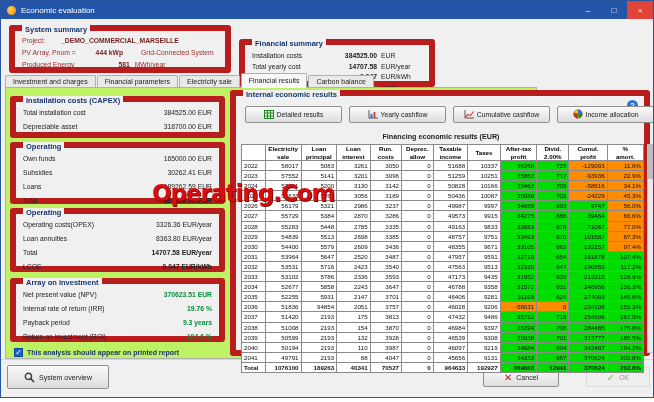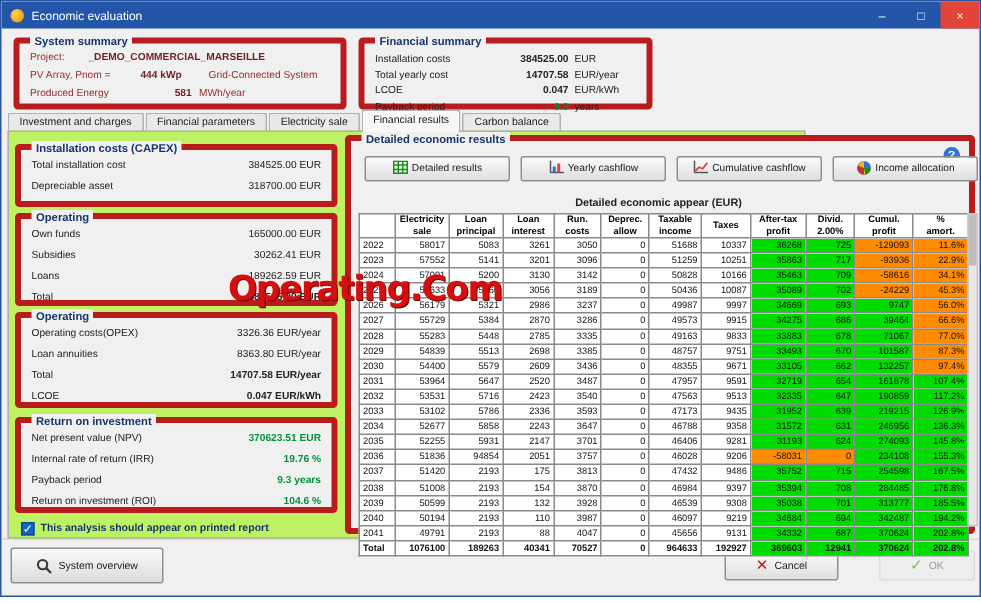--- a/index.html
+++ b/index.html
@@ -6,21 +6,21 @@
   *{box-sizing:border-box;}
   .win{position:relative;width:654px;height:398px;border:1px solid #2a55a0;background:#f0f0f0;overflow:hidden;}
   
   .titlebar{position:absolute;left:0;top:0;width:100%;height:18px;background:#2356a8;display:flex;align-items:center;}
   .app-icon{width:9px;height:9px;border-radius:50%;background:radial-gradient(circle at 35% 35%,#ffd34d,#f08a00);margin:0 5px 0 6px;}
   .wtitle{color:#ffffff;font-size:8px;flex:1;white-space:nowrap;}
   .winbtn{width:26px;height:18px;color:#fff;font-size:8px;display:flex;align-items:center;justify-content:center;cursor:default;}
   .winbtn.close{background:#e2443a;}
   
   .wbody{position:absolute;left:0;top:18px;width:652px;height:378px;}
-  .groupbox{position:absolute;border:4px solid #b91c1c;border-radius:3px;background:#f0f0f0;}
+  .groupbox{position:absolute;border:6px solid #b91c1c;border-radius:3px;background:#f0f0f0;}
   .gtitle{position:absolute;top:-6px;left:7px;background:#f0f0f0;padding:0 3px;font-size:7.5px;font-weight:bold;color:#16356e;white-space:nowrap;}
   
   .srow{position:absolute;left:7px;right:5px;font-size:6.8px;color:#9a2d2d;white-space:nowrap;}
   .srow b{color:#701f1f;}
   
   .frow{position:absolute;left:7px;right:4px;display:flex;font-size:6.8px;color:#222;white-space:nowrap;}
   .frow .fl{flex:1;}
   .frow .fv{width:58px;text-align:right;font-weight:bold;}
   .frow .fu{width:48px;padding-left:4px;}
   .frow .fv.grn{color:#00913a;}
@@ -91,21 +91,21 @@
         <b style="margin-left:18px;">444 kWp</b>
         <span style="margin-left:16px;">Grid-Connected System</span>
       </div>
       <div class="srow" style="top:30px;">
         <span>Produced Energy</span>
         <b style="margin-left:42px;">581</b>
         <span style="margin-left:3px;">MWh/year</span>
       </div>
     </div>
 
-    <div class="groupbox" style="left:238px;top:6px;width:196px;height:48px;">
+    <div class="groupbox" style="left:238px;top:20px;width:196px;height:48px;">
       <span class="gtitle">Financial summary</span>
       <div id="fin-rows">
           <div class="frow" style="top: 7px;">
             <span class="fl">Installation costs</span>
             <span class="fv">384525.00</span>
             <span class="fu">EUR</span>
           </div>
           <div class="frow" style="top: 17.5px;">
             <span class="fl">Total yearly cost</span>
             <span class="fv">14707.58</span>
@@ -180,21 +180,21 @@
             <span class="ll">Total</span>
             <span class="lv">14707.58 EUR/year</span>
           </div>
           <div class="lrow bold" style="top: 49px;">
             <span class="ll">LCOE</span>
             <span class="lv">0.047 EUR/kWh</span>
           </div>
         </div>
 
       <div class="groupbox" id="g-roi" style="left:4px;top:190px;width:215px;height:64px;">
-        <span class="gtitle">Return on investment</span>
+        <span class="gtitle">Array on investment</span>
       <div class="lrow bold green" style="top: 7px;">
             <span class="ll">Net present value (NPV)</span>
             <span class="lv">370623.51 EUR</span>
           </div>
           <div class="lrow bold green" style="top: 21px;">
             <span class="ll">Internal rate of return (IRR)</span>
             <span class="lv">19.76 %</span>
           </div>
           <div class="lrow bold green" style="top: 35px;">
             <span class="ll">Payback period</span>
@@ -205,21 +205,21 @@
             <span class="lv">104.6 %</span>
           </div>
         </div>
 
       <div class="chkrow">
         <span class="chkbox">✓</span>
         <span class="chklabel">This analysis should appear on printed report</span>
       </div>
 
       <div class="groupbox" id="g-detail" style="left:224px;top:2px;width:420px;height:266px;">
-        <span class="gtitle">Detailed economic results</span>
+        <span class="gtitle">Internal economic results</span>
         <span class="helpicon">?</span>
         <div id="rbtns">
             <div class="rbtn" style="left: 9px;">
               <span><svg width="10" height="9" viewBox="0 0 10 9">
                   <rect x="0.5" y="0.5" width="9" height="8" fill="#eaffea" stroke="#1c8c1c"></rect>
                   <line x1="0.5" y1="3" x2="9.5" y2="3" stroke="#1c8c1c"></line>
                   <line x1="0.5" y1="6" x2="9.5" y2="6" stroke="#1c8c1c"></line>
                   <line x1="3.5" y1="0.5" x2="3.5" y2="8.5" stroke="#1c8c1c"></line>
                   <line x1="6.5" y1="0.5" x2="6.5" y2="8.5" stroke="#1c8c1c"></line>
                 </svg></span>
@@ -245,21 +245,21 @@
             <div class="rbtn" style="left: 321px;">
               <span><svg width="10" height="10" viewBox="0 0 10 10">
                   <circle cx="5" cy="5" r="4.4" fill="#f2c200" stroke="#666" stroke-width="0.4"></circle>
                   <path d="M5 5 L5 0.6 A4.4 4.4 0 0 1 9.4 5 Z" fill="#2f6fd6"></path>
                   <path d="M5 5 L9.4 5 A4.4 4.4 0 0 1 6 9.3 Z" fill="#1c8c1c"></path>
                   <path d="M5 5 L5 9.4 A4.4 4.4 0 0 1 0.9 3.4 Z" fill="#c2332f"></path>
                 </svg></span>
               <span>Income allocation</span>
             </div>
           </div>
-        <div class="ttitle">Detailed economic appear (EUR)</div>
+        <div class="ttitle">Financing economic results (EUR)</div>
         <table class="det" id="dettable">
             <colgroup>
               <col style="width: 24px;">
               <col style="width: 36px;">
               <col style="width: 36px;">
               <col style="width: 34px;">
               <col style="width: 32px;">
               <col style="width: 32px;">
               <col style="width: 35px;">
               <col style="width: 33px;">

